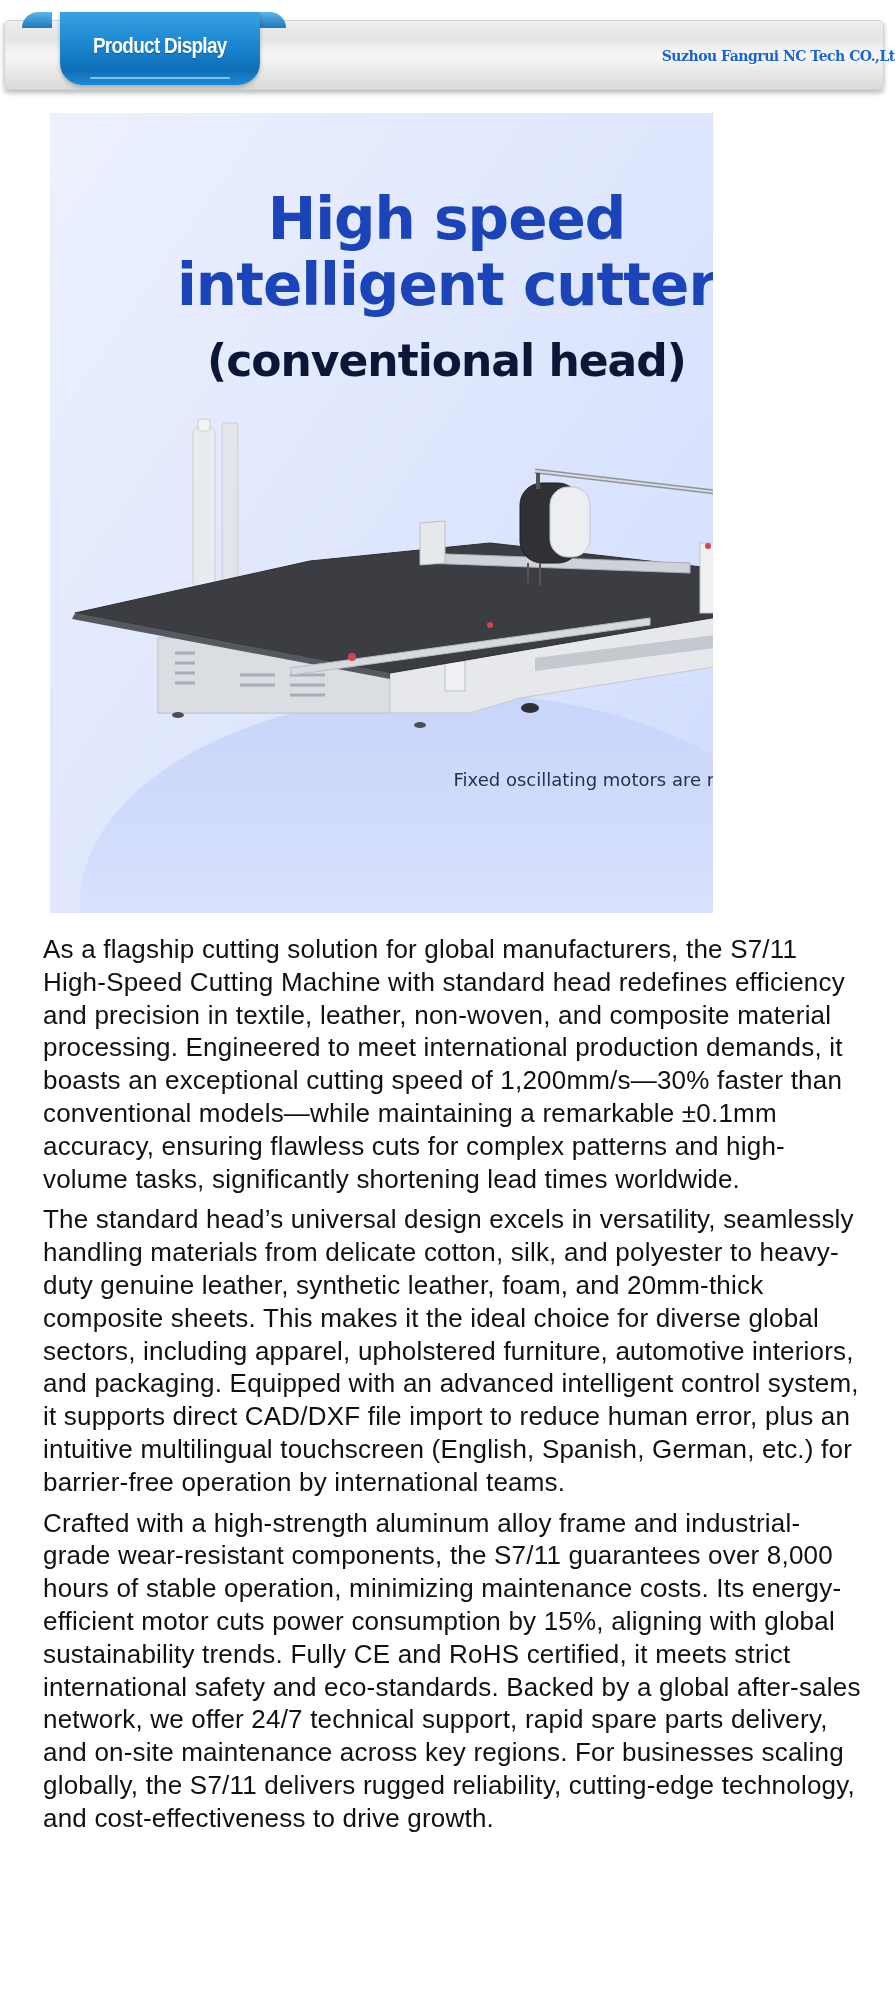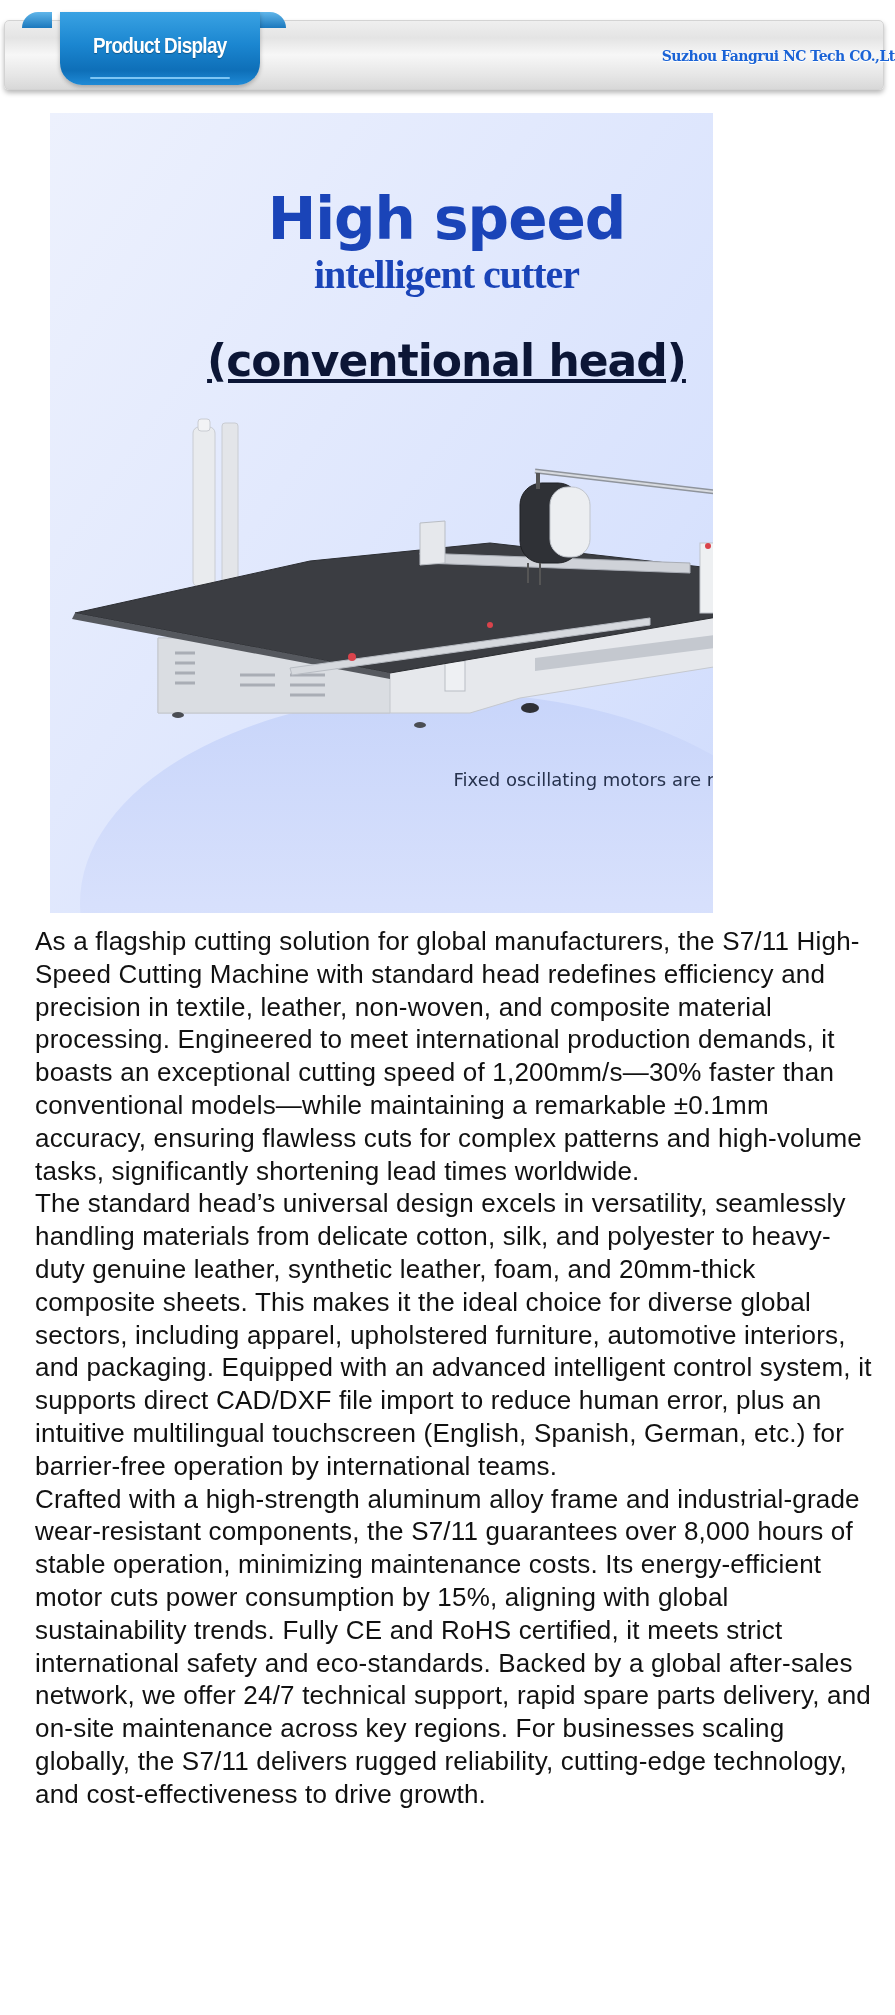--- a/index.html
+++ b/index.html
@@ -55,39 +55,39 @@
       position: absolute; left: 30px; top: 580px; width: 740px; height: 420px;
       border-radius: 50%;
       background: linear-gradient(#c8d5fa, #d7e0fc 50%, #e0e7fd);
     }
     .headline {
       position: absolute; left: 0; width: 793px; text-align: center;
       font-family: "DejaVu Sans", sans-serif; font-weight: bold; color: #1a44b8;
       letter-spacing: -1px;
     }
     .headline.l1 { top: 72px; font-size: 58px; }
-    .headline.l2 { top: 138px; font-size: 40px; font-family: Liberation Serif, serif; }
+    .headline.l2 { top: 138px; font-size: 58px; }
     .subheadline {
       position: absolute; left: 0; top: 222px; width: 793px; text-align: center;
       font-family: "DejaVu Sans", sans-serif; font-weight: bold; color: #0c1636;
-      font-size: 44px; letter-spacing: -1px; text-decoration: underline;
+      font-size: 44px; letter-spacing: -1px;
     }
     .machine-svg { position: absolute; left: 0; top: 300px; }
     .caption {
       position: absolute; left: 0; top: 655px; width: 793px; text-align: right;
       font-family: "DejaVu Sans", sans-serif; color: #26324d; font-size: 18px; line-height: 24px; margin-left: 12px;
     }
 
     
     .description {
       position: absolute; left: 35px; top: 925px; width: 840px;
       font-family: "Liberation Sans", sans-serif; color: #111111;
       font-size: 26px; line-height: 32.8px; letter-spacing: 0.2px;
     }
-    .description p { margin: 0; }
+    .description p { margin: 8px; }
   </style>
 </head>
 <body>
 
 <div class="header">
   <div class="header-bar"></div>
   <div class="ribbon-fold-left"></div>
   <div class="ribbon-fold-right"></div>
   <div class="ribbon">
     <span class="ribbon-label">Product Display</span>

